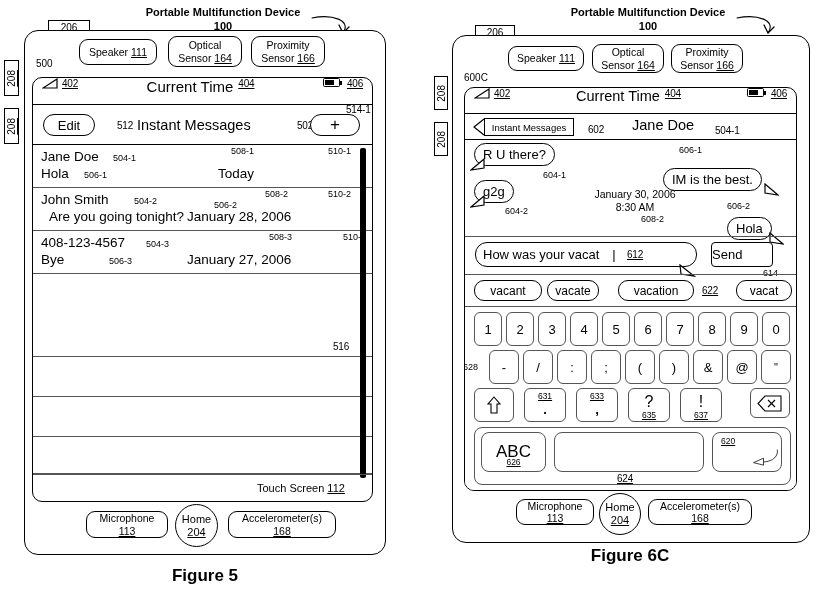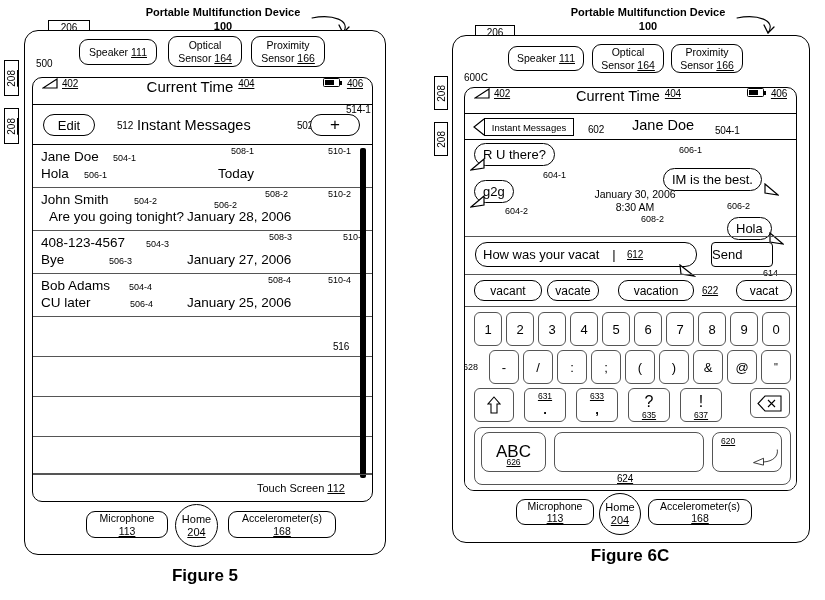--- a/index.html
+++ b/index.html
@@ -343,29 +343,20 @@
     <div class="msg-row" style="top:153px; height:43px;">
       <div class="msg-name" style="left:8px; top:4px;">408-123-4567</div>
       <div class="abs reftiny" style="left:113px; top:8px;">504-3</div>
       <div class="msg-text" style="left:8px; top:21px;">Bye</div>
       <div class="abs reftiny" style="left:76px; top:25px;">506-3</div>
       <div class="msg-date" style="left:154px; top:21px;">January 27, 2006</div>
       <div class="abs reftiny" style="left:236px; top:1px;">508-3</div>
       <div class="abs reftiny" style="left:295px; top:1px;margin-left:15px;">510-3</div>
     </div>
 
-    <div class="msg-row" style="top:196px; height:43px;">
-      <div class="msg-name" style="left:8px; top:4px;">Bob Adams</div>
-      <div class="abs reftiny" style="left:96px; top:8px;">504-4</div>
-      <div class="msg-text" style="left:8px; top:21px;">CU later</div>
-      <div class="abs reftiny" style="left:97px; top:25px;">506-4</div>
-      <div class="msg-date" style="left:154px; top:21px;">January 25, 2006</div>
-      <div class="abs reftiny" style="left:235px; top:1px;">508-4</div>
-      <div class="abs reftiny" style="left:295px; top:1px;">510-4</div>
-    </div>
 
     <div class="msg-row" style="top:239px; height:40px;"></div>
     <div class="msg-row" style="top:279px; height:40px;"></div>
     <div class="msg-row" style="top:319px; height:40px;"></div>
     <div class="msg-row" style="top:359px; height:37px;"></div>
 
     <div class="abs ref" style="left:300px; top:263px;">
       <span>516</span>
     </div>
 

